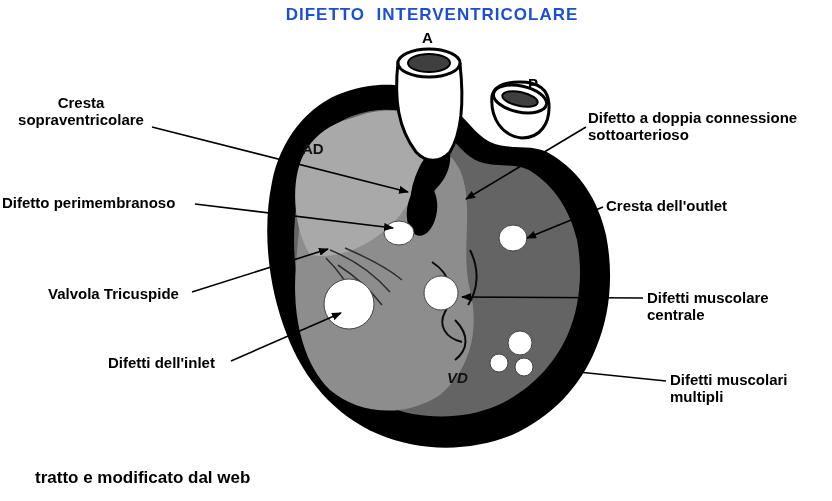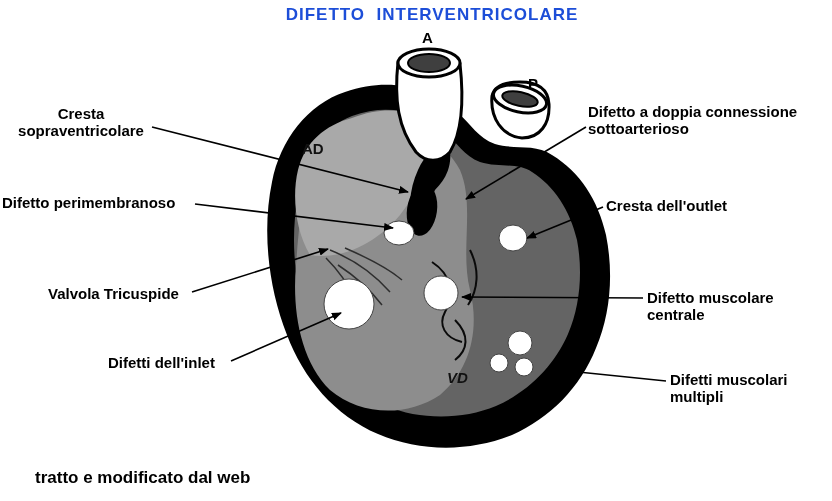--- a/index.html
+++ b/index.html
@@ -167,28 +167,28 @@
   </svg>
 
   <div class="title">DIFETTO  INTERVENTRICOLARE</div>
 
   <div class="vessel-label" style="left:422px; top:29px;">A</div>
   <div class="vessel-label" style="left:528px; top:75px;">P</div>
 
   <div class="chamber-label" style="left:302px; top:124px;margin-top:16px;">AD</div>
   <div class="chamber-label" style="left:447px; top:369px;font-style:italic;">VD</div>
 
-  <div class="label" style="left:6px; top:105px; width:150px; text-align:center;">Cresta
+  <div class="label" style="left:6px; top:94px; width:150px; text-align:center;">Cresta
 sopraventricolare</div>
   <div class="label" style="left:2px; top:194px;">Difetto perimembranoso</div>
   <div class="label" style="left:42px; top:285px;margin-left:6px;">Valvola Tricuspide</div>
   <div class="label" style="left:108px; top:354px;">Difetti dell'inlet</div>
-  <div class="label" style="left:588px; top:103px;">Difetto a doppia connessione
+  <div class="label" style="left:588px; top:109px;">Difetto a doppia connessione
 sottoarterioso</div>
   <div class="label" style="left:606px; top:197px;">Cresta dell'outlet</div>
-  <div class="label" style="left:647px; top:289px;">Difetto muscolare
+  <div class="label" style="left:647px; top:289px;">Difetti muscolare
 centrale</div>
   <div class="label" style="left:670px; top:371px;">Difetti muscolari
 multipli</div>
 
   <div class="footer">tratto e modificato dal web</div>
 
 </div>
 
 </body></html>

